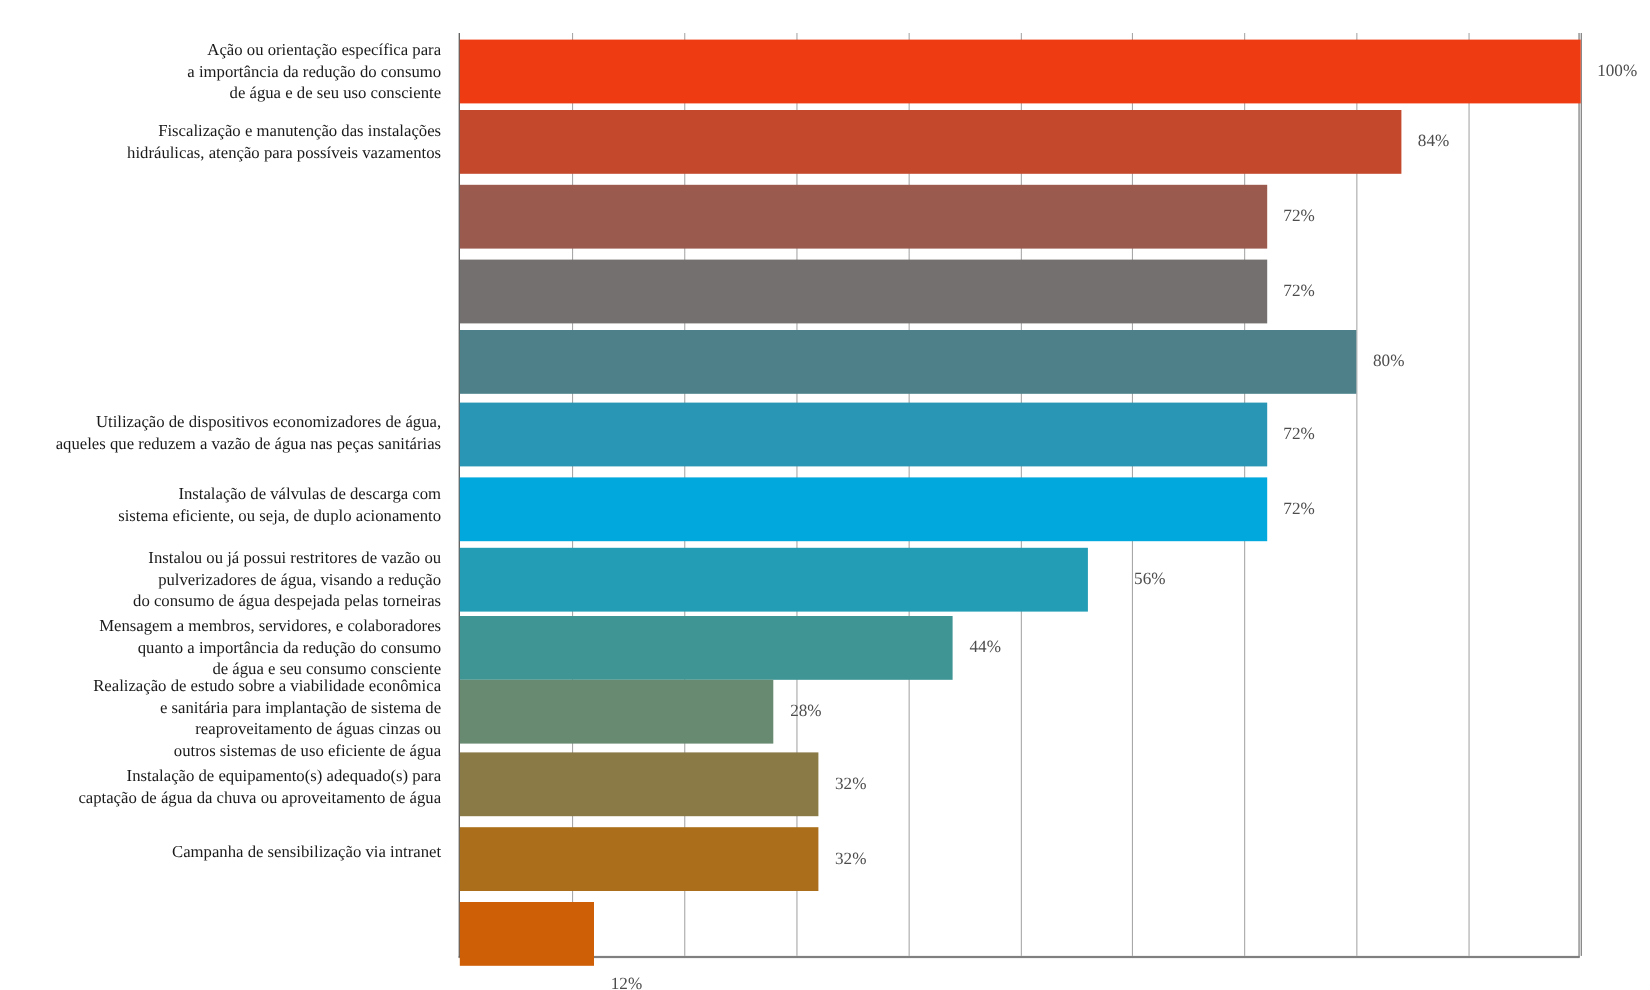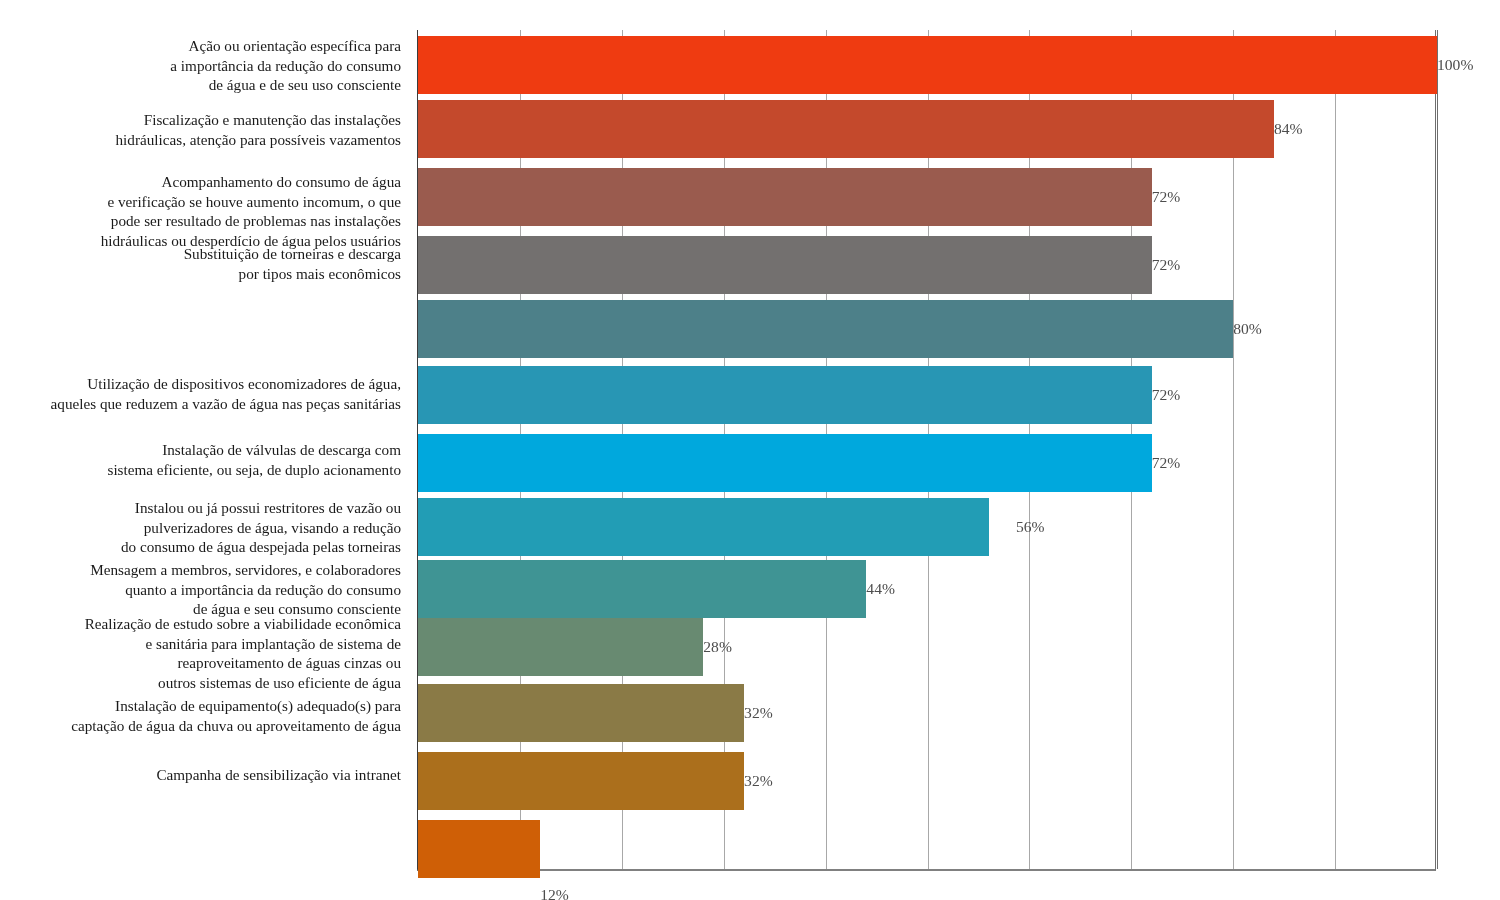--- a/index.html
+++ b/index.html
@@ -68,44 +68,38 @@
   .bar {
     position: absolute;
     left: 0;
     height: 58px;
   }
   .bar-value {
     position: absolute;
     height: 58px;
     display: flex;
     align-items: center;
-    padding-left: 0;
+    padding-left: 15px;
     color: #4d4d4d;
     font-size: 15.6px;
     font-family: "Liberation Serif", "DejaVu Serif", serif;
     white-space: nowrap;
   }
 </style>
 </head>
 <body>
 
 <div id="chart-root">
 
   <div class="label-col">
       <div class="cat-label" style="top: 36px;">Ação ou orientação específica para
 a importância da redução do consumo
 de água e de seu uso consciente</div>
       <div class="cat-label" style="top: 110px;">Fiscalização e manutenção das instalações
 hidráulicas, atenção para possíveis vazamentos</div>
-      <div class="cat-label" style="top: 172px;">Acompanhamento do consumo de água
-e verificação se houve aumento incomum, o que
-pode ser resultado de problemas nas instalações
-hidráulicas ou desperdício de água pelos usuários</div>
-      <div class="cat-label" style="top: 244px;">Substituição de torneiras e descarga
-por tipos mais econômicos</div>
       <div class="cat-label" style="top: 374px;">Utilização de dispositivos economizadores de água,
 aqueles que reduzem a vazão de água nas peças sanitárias</div>
       <div class="cat-label" style="top: 440px;">Instalação de válvulas de descarga com
 sistema eficiente, ou seja, de duplo acionamento</div>
       <div class="cat-label" style="top: 498px;">Instalou ou já possui restritores de vazão ou
 pulverizadores de água, visando a redução
 do consumo de água despejada pelas torneiras</div>
       <div class="cat-label" style="top: 560px;">Mensagem a membros, servidores, e colaboradores
 quanto a importância da redução do consumo
 de água e seu consumo consciente</div>

